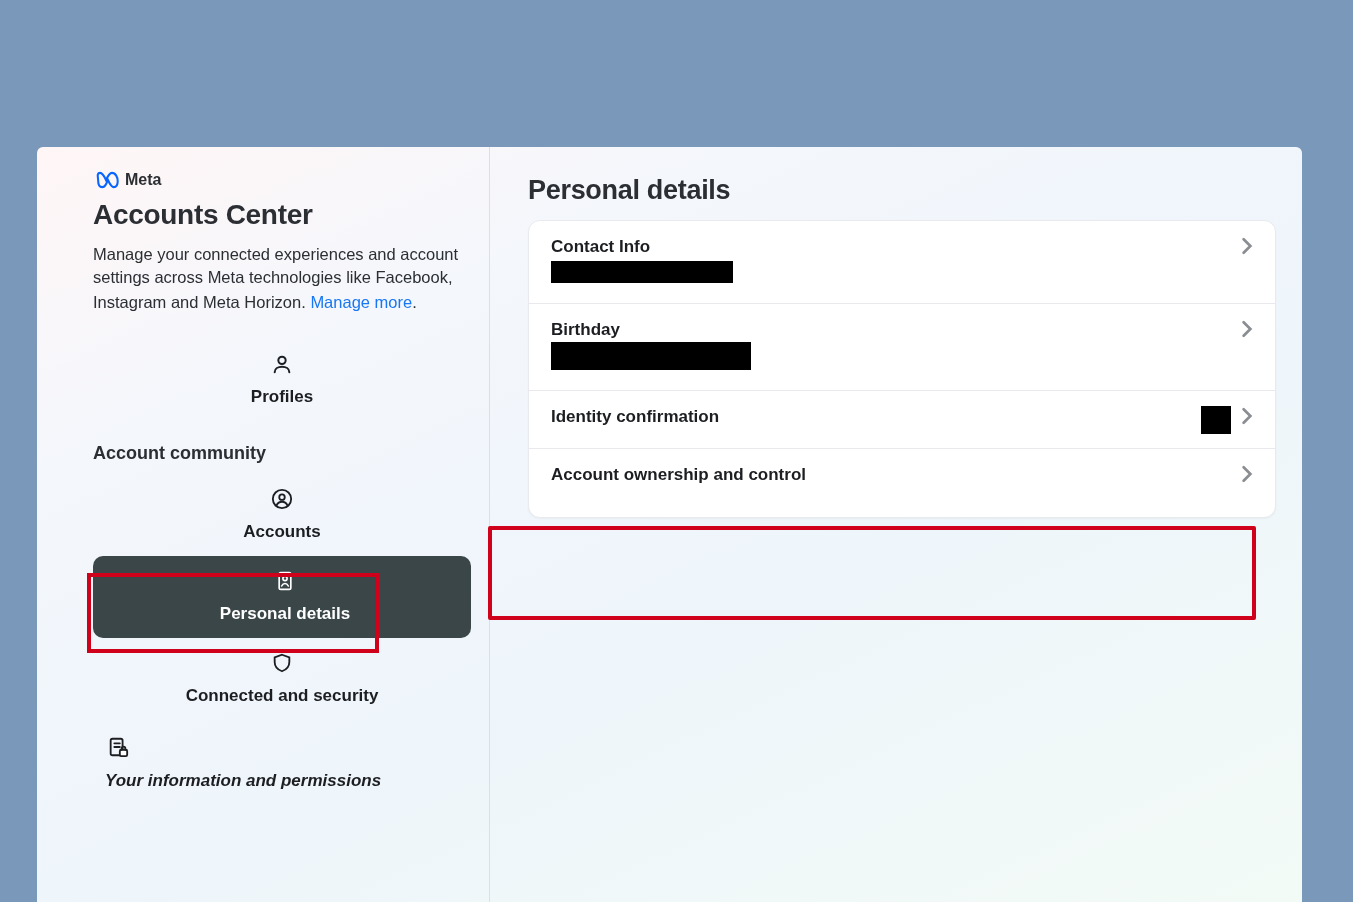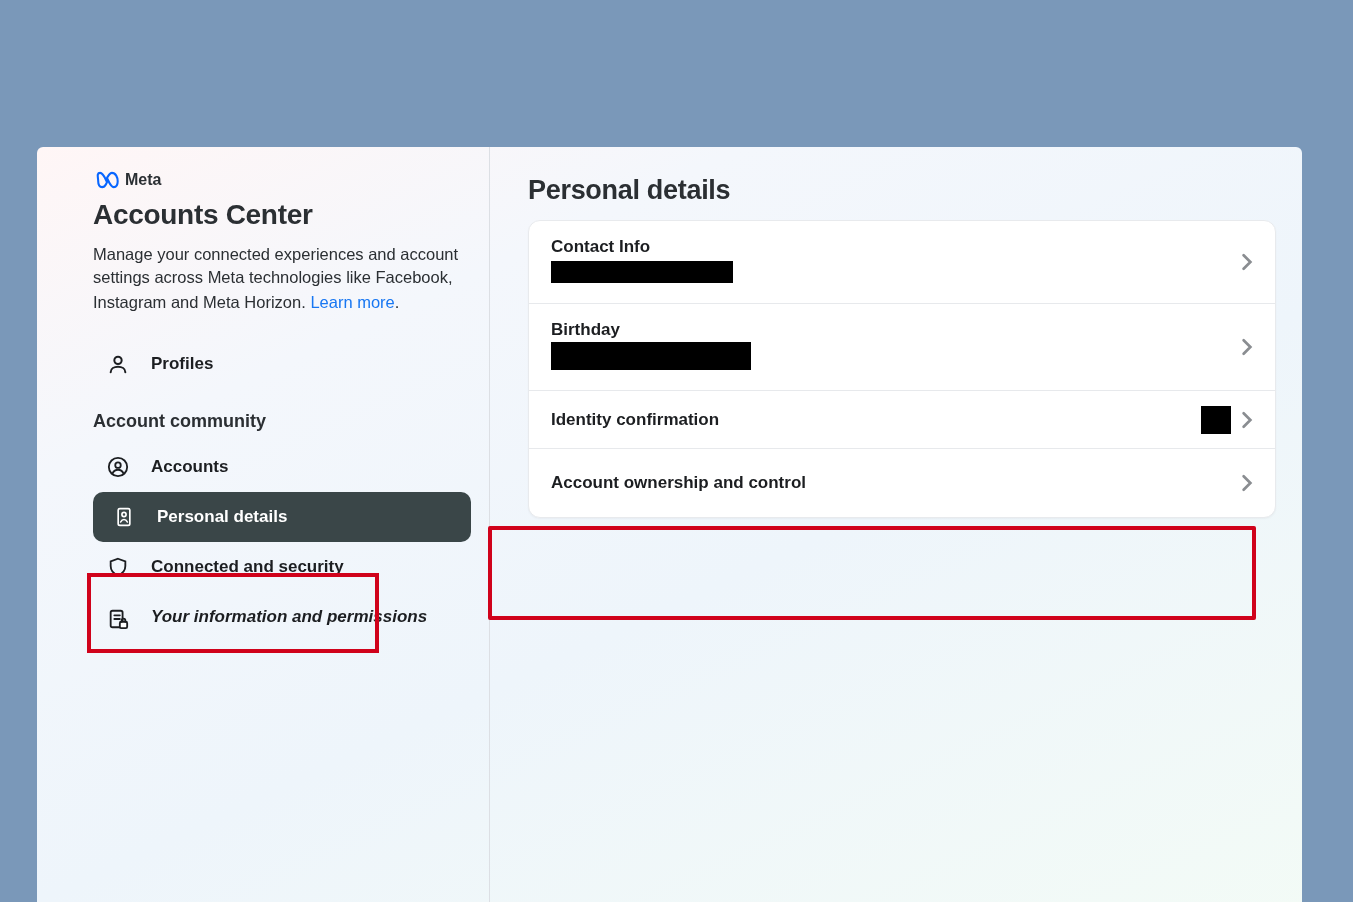--- a/index.html
+++ b/index.html
@@ -29,23 +29,23 @@
     position: relative;
   }
   .brand { display: flex; align-items: center; gap: 6px; margin-bottom: 10px; }
   .brand-icon { width: 26px; height: 18px; }
   .brand-text { font-size: 16px; font-weight: 700; color: #2b2f33; }
   .sidebar h1 { font-size: 28px; font-weight: 800; color: #2b2f33; letter-spacing: -0.3px; margin-bottom: 12px; }
   .sidebar .desc { font-size: 16.5px; line-height: 1.38; color: #2b2f33; }
   .learn-more { color: #1877f2; text-decoration: none; display: inline-block; margin-top: 2px; font-size: 16.5px; }
   .nav { margin-top: 26px; }
   .nav-item {
-    display: flex; align-items: center; gap: 20px;
+    display: flex; align-items: center; gap: 12px;
     padding: 14px 12px; border-radius: 10px; cursor: pointer;
-    font-size: 17px; font-weight: 600; color: #1c1e21;
+    font-size: 17px; font-weight: 600; color: #1c1e21; flex-direction: column;
   }
   .nav-item .icon-slot { width: 26px; display: flex; justify-content: center; }
   .section-label { font-size: 18px; font-weight: 700; color: #2b2f33; margin: 22px 0 10px 0; }
   .nav-item.active {
     background: #3a4648; color: #fff;
     margin-left: 0; padding-left: 18px;
   }
   .highlight-sidebar {
     position: absolute; border: 4px solid #d0021b; pointer-events: none;
   }
@@ -54,21 +54,21 @@
     flex: 1; padding: 28px 26px 0 38px; position: relative;
   }
   .main h1 { font-size: 27px; font-weight: 800; color: #2b2f33; letter-spacing: -0.3px; margin-bottom: 14px; }
   .main .desc { font-size: 16.5px; line-height: 1.38; color: #2b2f33; margin-bottom: 28px; max-width: 760px; }
   .card {
     background: #fff; border-radius: 12px; overflow: hidden;
     box-shadow: 0 1px 2px rgba(0,0,0,0.04);
     border: 1px solid #e8eaed;
   }
   .row {
-    display: flex; align-items: center; padding: 16px 22px;
+    display: flex; align-items: flex-start; padding: 16px 22px;
     border-bottom: 1px solid #e7e9ec; cursor: pointer; position: relative;
     min-height: 68px;
   }
   .row:last-child { border-bottom: none; }
   .row-body { flex: 1; }
   .row-title { font-size: 17px; font-weight: 700; color: #1c1e21; }
   .row-sub { font-size: 16px; color: #5f6368; margin-top: 2px; line-height: 1.38; max-width: 700px; }
   .redact { background: #000; display: inline-block; }
   .redact.v1 { width: 182px; height: 22px; margin-top: 4px; }
   .redact.v2 { width: 200px; height: 28px; margin-top: 2px; }
@@ -89,21 +89,21 @@
       <span class="brand-icon">
         <svg viewBox="0 0 40 26" width="26" height="18">
           <path d="M11 2c4 0 6.5 5.5 9 11 2.5-5.5 5-11 9-11 6 0 9 7 9 13 0 5-2.2 9-6 9-4 0-6.5-5.5-9-11-1 2.2-2 4.4-3 6.4-2 4-4 4.6-6 4.6-3.8 0-6-4-6-9C8 9 5 2 11 2z" fill="none" stroke="#0866ff" stroke-width="3.2"></path>
         </svg>
       </span>
       <span class="brand-text">Meta</span>
     </div>
     <h1>Accounts Center</h1>
     <p class="desc">
       <span>Manage your connected experiences and account settings across Meta technologies like Facebook, Instagram and Meta Horizon.</span>
-      <a href="#" class="learn-more">Learn more</a><span>.</span>
+      <a href="#" class="learn-more">Manage more</a><span>.</span>
     </p>
 
     <nav class="nav">
       <div class="nav-item">
         <span class="icon-slot">
           <svg width="22" height="22" viewBox="0 0 24 24" fill="none" stroke="#1c1e21" stroke-width="2.2" stroke-linecap="round">
               <circle cx="12" cy="8" r="4"></circle>
               <path d="M4 21c0-4 4-6 8-6s8 2 8 6"></path>
             </svg>
         </span>

